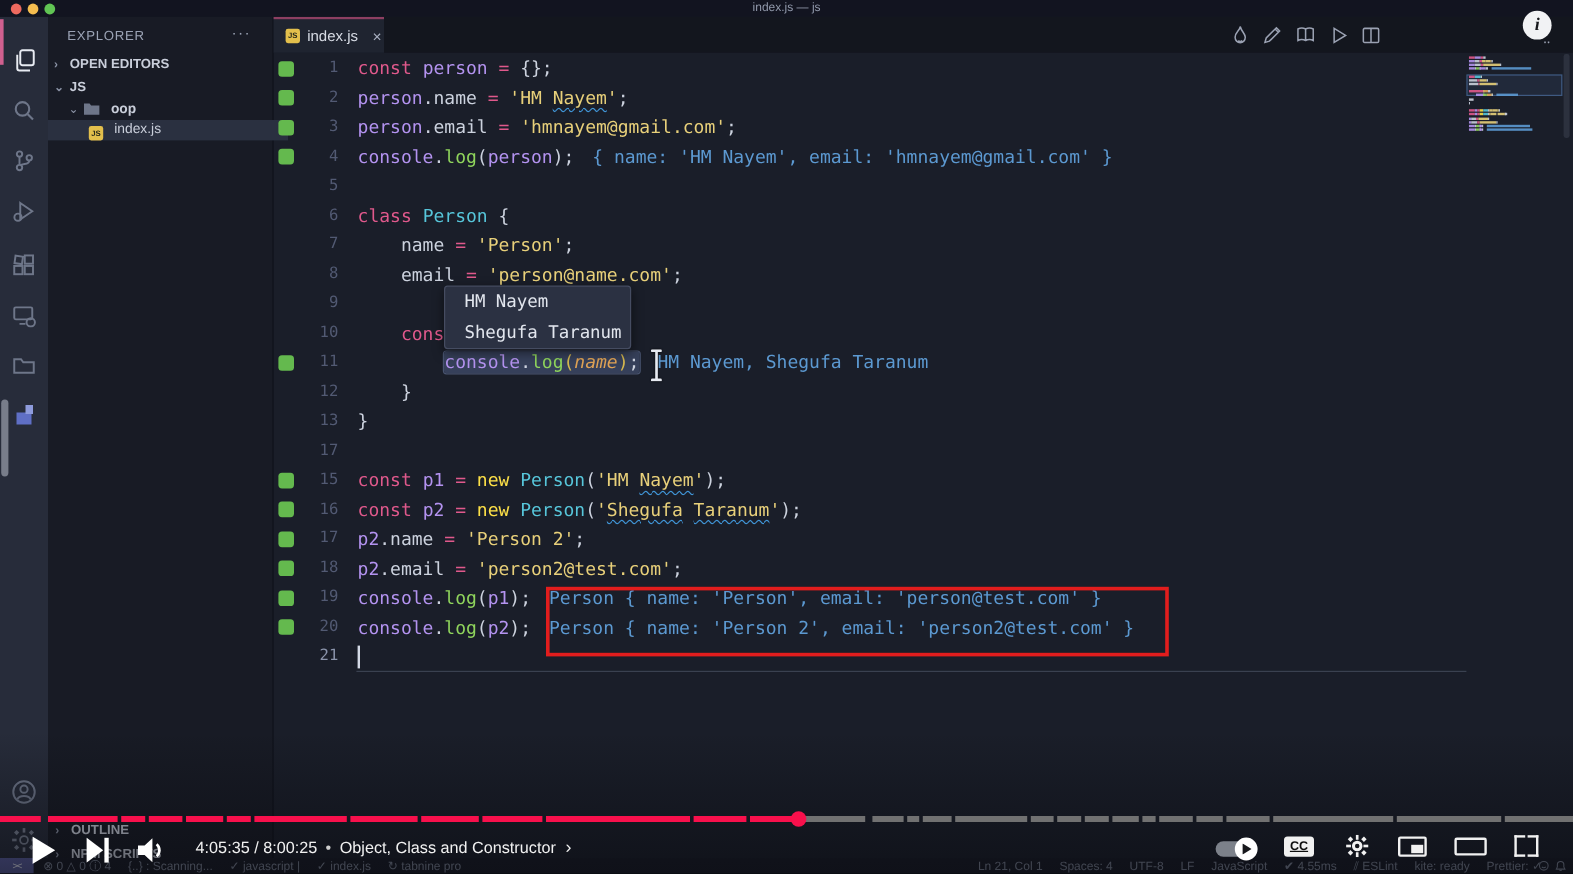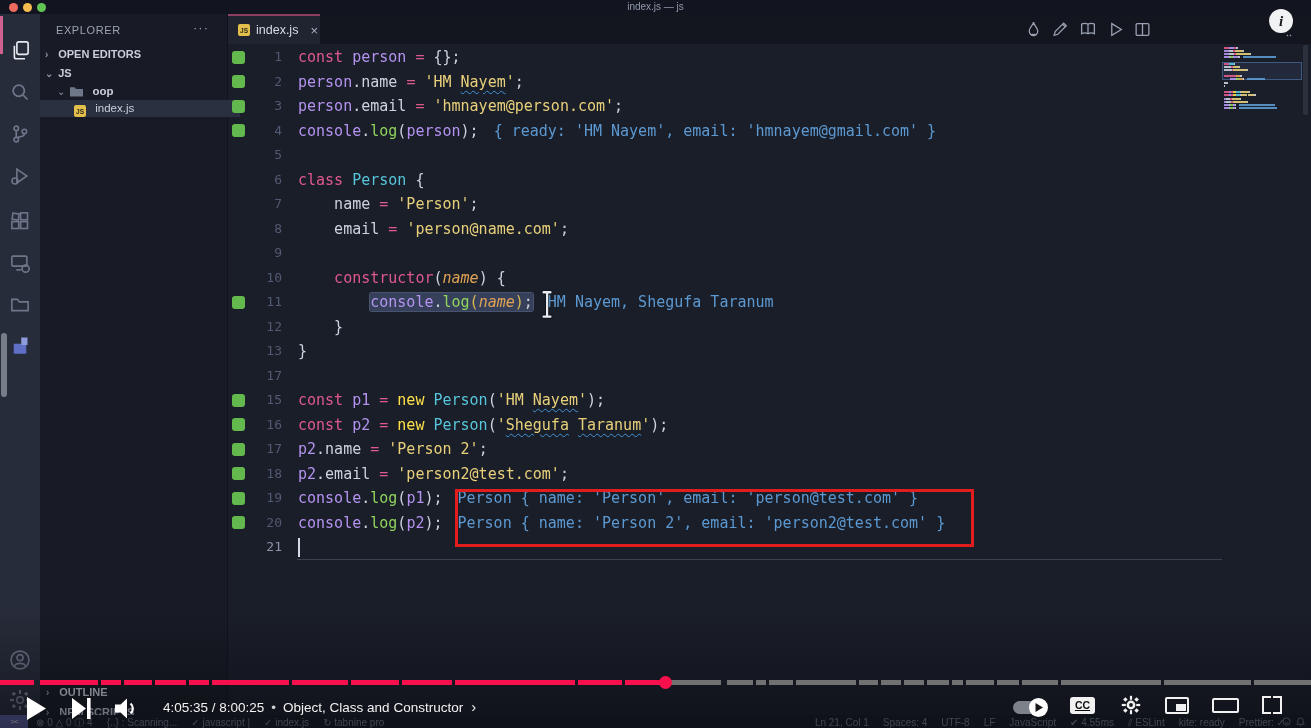--- a/index.html
+++ b/index.html
@@ -255,22 +255,22 @@
             <line x1="8" y1="2.5" x2="8" y2="13.5"></line>
           </svg>
         </span>
     </div>
   </div>
   <div class="mini-dots">‥</div>
 
   <div id="codearea">
       <div class="cl-row"><div class="gut"><span class="mark"></span><span>1</span></div><span class="code"><span class="tk-kw">const </span><span class="tk-vr">person </span><span class="tk-kw">= </span><span class="tk-pl">{};</span></span></div>
       <div class="cl-row"><div class="gut"><span class="mark"></span><span>2</span></div><span class="code"><span class="tk-vr">person</span><span class="tk-pl">.name </span><span class="tk-kw">= </span><span class="tk-st">'HM </span><span class="tk-st sq">Nayem</span><span class="tk-st">'</span><span class="tk-pl">;</span></span></div>
-      <div class="cl-row"><div class="gut"><span class="mark"></span><span>3</span></div><span class="code"><span class="tk-vr">person</span><span class="tk-pl">.email </span><span class="tk-kw">= </span><span class="tk-st">'hmnayem@person.com'</span><span class="tk-pl">;</span></span></div>
-      <div class="cl-row"><div class="gut"><span class="mark"></span><span>4</span></div><span class="code"><span class="tk-vr">console</span><span class="tk-pl">.</span><span class="tk-fn">log</span><span class="tk-pl">(</span><span class="tk-vr">person</span><span class="tk-pl">);</span><span class="ghost">{ ready: 'HM Nayem', email: 'hmnayem@gmail.com' }</span></span></div>
+      <div class="cl-row"><div class="gut"><span class="mark"></span><span>3</span></div><span class="code"><span class="tk-vr">person</span><span class="tk-pl">.email </span><span class="tk-kw">= </span><span class="tk-st">'hmnayem@gmail.com'</span><span class="tk-pl">;</span></span></div>
+      <div class="cl-row"><div class="gut"><span class="mark"></span><span>4</span></div><span class="code"><span class="tk-vr">console</span><span class="tk-pl">.</span><span class="tk-fn">log</span><span class="tk-pl">(</span><span class="tk-vr">person</span><span class="tk-pl">);</span><span class="ghost">{ name: 'HM Nayem', email: 'hmnayem@gmail.com' }</span></span></div>
       <div class="cl-row"><div class="gut"><span>5</span></div><span class="code"></span></div>
       <div class="cl-row"><div class="gut"><span>6</span></div><span class="code"><span class="tk-kw">class </span><span class="tk-cl">Person </span><span class="tk-pl">{</span></span></div>
       <div class="cl-row"><div class="gut"><span>7</span></div><span class="code"><span class="tk-pl">    name </span><span class="tk-kw">= </span><span class="tk-st">'Person'</span><span class="tk-pl">;</span></span></div>
       <div class="cl-row"><div class="gut"><span>8</span></div><span class="code"><span class="tk-pl">    email </span><span class="tk-kw">= </span><span class="tk-st">'person@name.com'</span><span class="tk-pl">;</span></span></div>
       <div class="cl-row"><div class="gut"><span>9</span></div><span class="code"></span></div>
       <div class="cl-row"><div class="gut"><span>10</span></div><span class="code"><span class="tk-kw">    constructor</span><span class="tk-pl">(</span><span class="tk-or">name</span><span class="tk-pl">) {</span></span></div>
       <div class="cl-row"><div class="gut"><span class="mark"></span><span>11</span></div><span class="code"><span class="tk-pl">        </span><span class="hlbox"><span class="tk-vr">console</span><span class="tk-pl">.</span><span class="tk-fn">log</span><span class="tk-br">(</span><span class="tk-or">name</span><span class="tk-br">)</span><span class="tk-pl">;</span></span><span class="ghost">HM Nayem, Shegufa Taranum</span></span></div>
       <div class="cl-row"><div class="gut"><span>12</span></div><span class="code"><span class="tk-pl">    }</span></span></div>
       <div class="cl-row"><div class="gut"><span>13</span></div><span class="code"><span class="tk-pl">}</span></span></div>
       <div class="cl-row"><div class="gut"><span>17</span></div><span class="code"></span></div>
@@ -278,20 +278,24 @@
       <div class="cl-row"><div class="gut"><span class="mark"></span><span>16</span></div><span class="code"><span class="tk-kw">const </span><span class="tk-vr">p2 </span><span class="tk-kw">= </span><span class="tk-kwb">new </span><span class="tk-cl">Person</span><span class="tk-pl">(</span><span class="tk-st">'</span><span class="tk-st sq">Shegufa</span><span class="tk-st"> </span><span class="tk-st sq">Taranum</span><span class="tk-st">'</span><span class="tk-pl">);</span></span></div>
       <div class="cl-row"><div class="gut"><span class="mark"></span><span>17</span></div><span class="code"><span class="tk-vr">p2</span><span class="tk-pl">.name </span><span class="tk-kw">= </span><span class="tk-st">'Person 2'</span><span class="tk-pl">;</span></span></div>
       <div class="cl-row"><div class="gut"><span class="mark"></span><span>18</span></div><span class="code"><span class="tk-vr">p2</span><span class="tk-pl">.email </span><span class="tk-kw">= </span><span class="tk-st">'person2@test.com'</span><span class="tk-pl">;</span></span></div>
       <div class="cl-row"><div class="gut"><span class="mark"></span><span>19</span></div><span class="code"><span class="tk-vr">console</span><span class="tk-pl">.</span><span class="tk-fn">log</span><span class="tk-pl">(</span><span class="tk-vr">p1</span><span class="tk-pl">);</span><span class="ghost">Person { name: 'Person', email: 'person@test.com' }</span></span></div>
       <div class="cl-row"><div class="gut"><span class="mark"></span><span>20</span></div><span class="code"><span class="tk-vr">console</span><span class="tk-pl">.</span><span class="tk-fn">log</span><span class="tk-pl">(</span><span class="tk-vr">p2</span><span class="tk-pl">);</span><span class="ghost">Person { name: 'Person 2', email: 'person2@test.com' }</span></span></div>
       <div class="cl-row cur"><div class="gut"><span>21</span></div><span class="code"></span></div>
     </div>
   <div id="cur-underline"></div>
   <div id="caret"></div>
 
+  <div id="tooltip">
+    <div>HM Nayem</div>
+    <div>Shegufa Taranum</div>
+  </div>
 
   <div id="redbox"></div>
 
   <div id="ibeam">
     <svg width="12" height="27" viewBox="0 0 12 27">
         <g fill="#e7eaf1">
           <rect x="1.5" y="0" width="9" height="2.4" rx="1"></rect>
           <rect x="5" y="2" width="2.2" height="23"></rect>
           <rect x="1.5" y="24.4" width="9" height="2.4" rx="1"></rect>
         </g>

